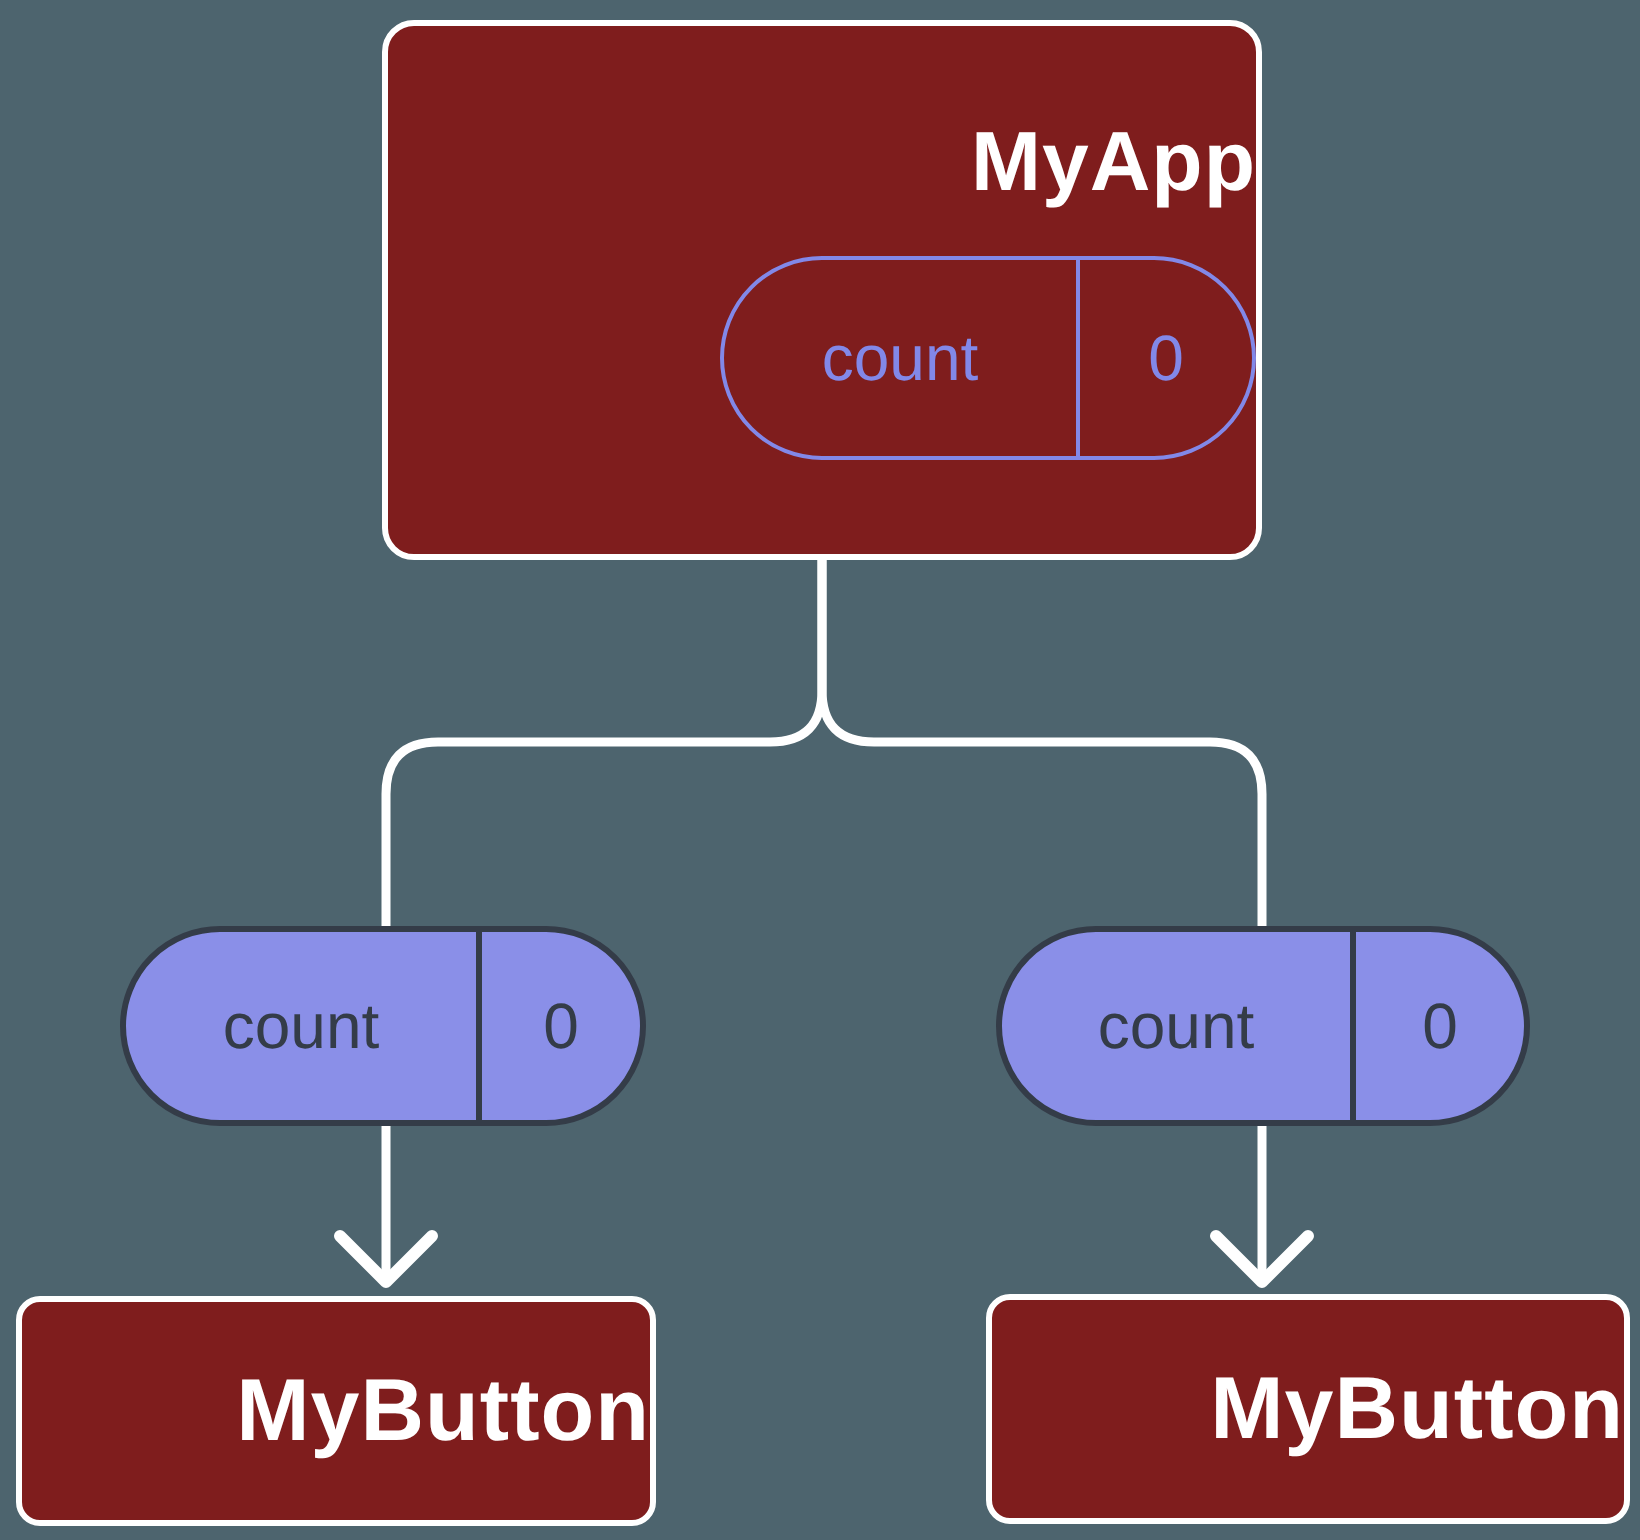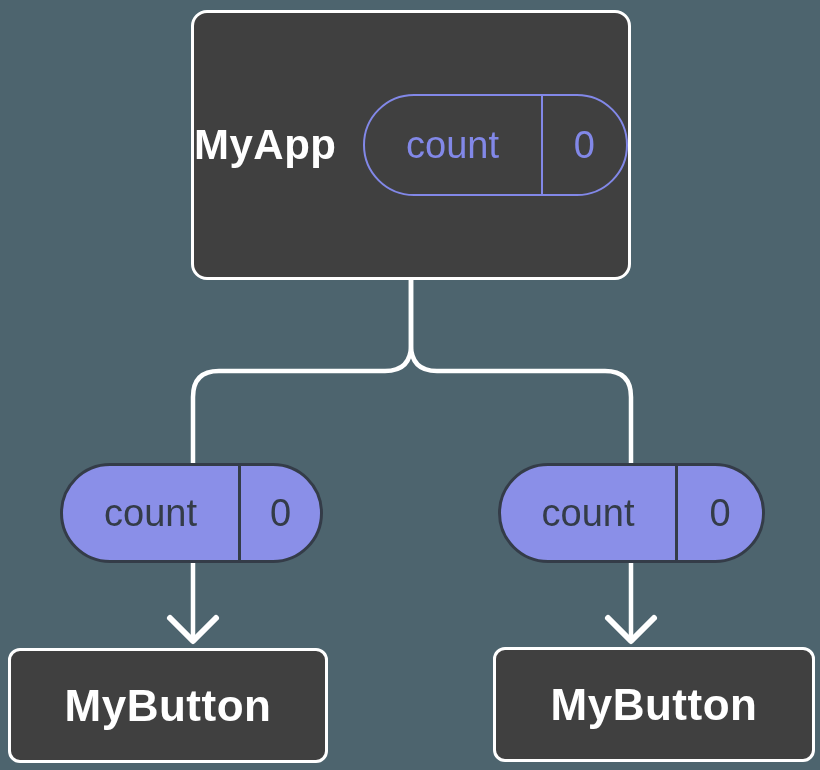--- a/index.html
+++ b/index.html
@@ -17,26 +17,26 @@
   }
   svg.connectors {
     position: absolute;
     left: 0;
     top: 0;
     z-index: 1;
   }
   .node {
     position: absolute;
     box-sizing: border-box;
-    background: #404040;
+    background: #7f1d1d;
     border: 3px solid #ffffff;
     z-index: 2;
     display: flex;
-    flex-direction: row;
-    align-items: center;
+    flex-direction: column;
+    align-items: flex-end;
     justify-content: center;
   }
   .node-root {
     left: 191px;
     top: 10px;
     width: 440px;
     height: 270px;
     border-radius: 16px;
     gap: 26px;
   }
@@ -53,21 +53,21 @@
   .node-button .node-title {
     font-size: 44px;
   }
   .node-button-left  { left: 8px;   top: 648px; width: 320px; height: 115px; }
   .node-button-right { left: 493px; top: 647px; width: 322px; height: 115px; }
 
   .pill {
     box-sizing: border-box;
     display: flex;
     align-items: stretch;
-    font-size: 38px;
+    font-size: 32px;
     line-height: 1;
     z-index: 2;
   }
   .pill .cell {
     display: flex;
     align-items: center;
     justify-content: center;
   }
   .pill-outline {
     width: 268px;

